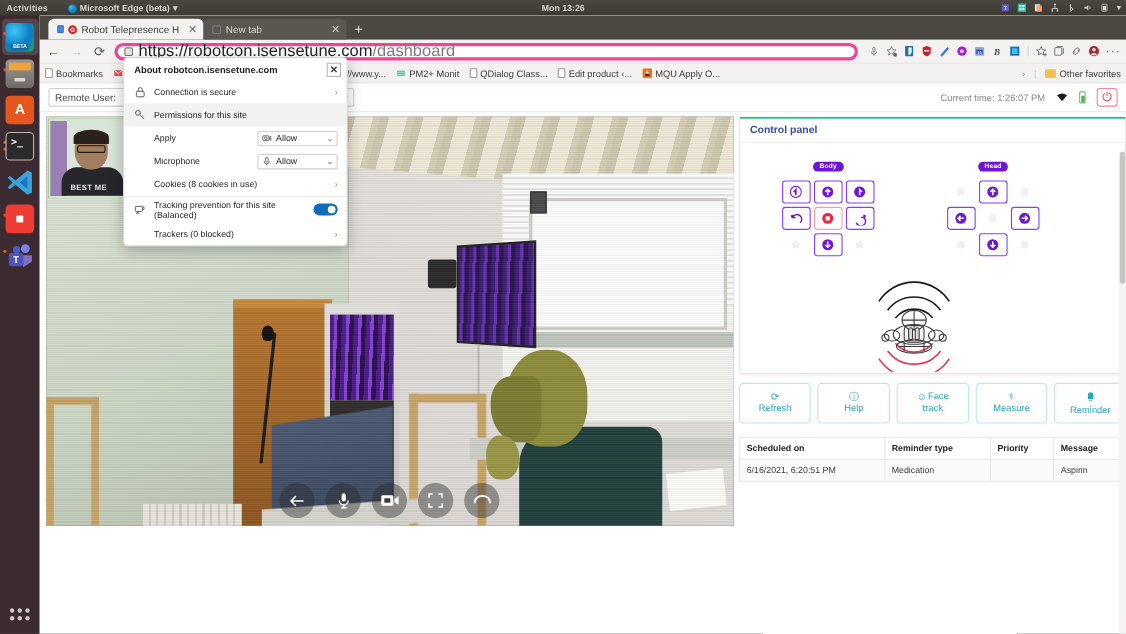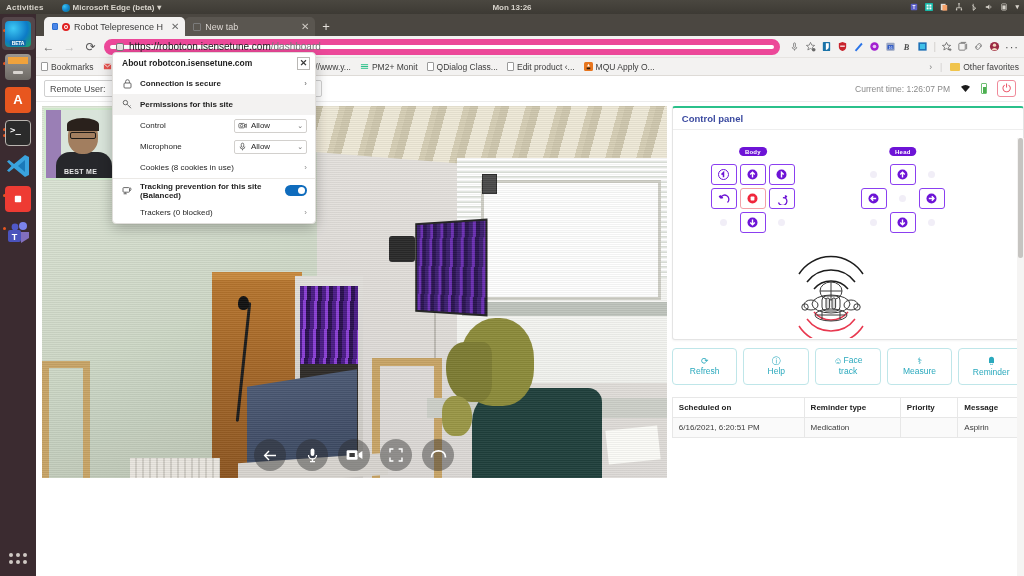--- a/index.html
+++ b/index.html
@@ -127,23 +127,23 @@
   .tab-ico-box { width: 8px; height: 8px; border: 1.2px solid #7b7b7b; border-radius: 1px; }
   .newtab-plus { color: #e3dfda; font-size: 13px; margin-left: 7px; margin-bottom: 2px; }
 
   .navbar {
     height: 22px; background: #f3f2f1; display: flex; align-items: center;
     padding: 0 5px; gap: 6px; border-bottom: 1px solid #e6e4e1;
   }
   .nav-btn { font-size: 12px; color: #585858; width: 15px; text-align: center; }
   .nav-btn.dim { color: #bcbcbc; }
   .omnibox {
-    flex: 1; height: 16px; background: #fff; border: 6px solid #ec4899;
+    flex: 1; height: 16px; background: #fff; border: 3px solid #ec4899;
     border-radius: 9px; display: flex; align-items: center; padding: 0 6px; gap: 5px;
-    font-size: 10px; color: #1f1f1f;
+    font-size: 15px; color: #1f1f1f;
   }
   .omni-lock {
     width: 8px; height: 8px; border: 1.2px solid #7a7a7a; border-radius: 2px;
     background: #e9e7e4; flex: none;
   }
   .omni-url .dim { color: #7a7a7a; }
   .tbicons { display: flex; align-items: center; gap: 5px; padding-left: 3px; }
   .tbi { width: 11px; height: 11px; display: block; }
 
   .bookmarks {
@@ -422,21 +422,21 @@
   }
   .fly-close {
     margin-left: auto; width: 13px; height: 13px; border: 1px solid #b9b7b4;
     display: flex; align-items: center; justify-content: center;
     font-size: 9px; color: #3a3a3a;
   }
   .fly-row {
     display: flex; align-items: center; height: 21px; padding: 0 8px 0 9px;
     font-size: 8px; color: #1f1f1f; gap: 7px;
   }
-  .fly-row.strong { font-weight: bold; }
+  .fly-row.strong { font-weight: normal; }
   .fly-row.shaded { background: #f3f2f1; }
   .fly-row .chev { margin-left: auto; color: #8a8a8a; font-size: 8px; }
   .fly-ico { width: 11px; height: 11px; flex: none; }
   .fly-indent { padding-left: 27px; }
   .mini-select {
     margin-left: auto; width: 73px; height: 14px; border: 1px solid #d2d0cd;
     border-radius: 2px; display: flex; align-items: center; gap: 4px;
     padding: 0 3px; font-size: 8px; color: #1f1f1f;
   }
   .mini-select .sc { margin-left: auto; color: #6a6a6a; font-size: 7px; }
@@ -1015,21 +1015,21 @@
 
     <div class="fly-row strong shaded">
       <svg class="fly-ico" viewBox="0 0 11 11">
           <circle cx="3.4" cy="3.6" r="2.2" stroke="#5a5a5a" fill="none" stroke-width=".9"></circle>
           <path d="M5 5.2l4 4M7.4 7.6l1-1" stroke="#5a5a5a" fill="none" stroke-width=".9"></path>
         </svg>
       <span>Permissions for this site</span>
     </div>
 
     <div class="fly-row fly-indent">
-      <span>Control</span>
+      <span>Apply</span>
       <div class="mini-select">
         <svg width="9" height="9" viewBox="0 0 11 11">
             <rect x="1" y="3" width="7" height="5.4" rx="1.2" stroke="#4a4a4a" fill="none" stroke-width=".9"></rect>
             <circle cx="4.5" cy="5.7" r="1.5" stroke="#4a4a4a" fill="none" stroke-width=".9"></circle>
             <path d="M8.2 5l2-1.4v4.4l-2-1.4z" stroke="#4a4a4a" fill="none" stroke-width=".9"></path>
           </svg>
         <span>Allow</span>
         <span class="sc">⌄</span>
       </div>
     </div>

